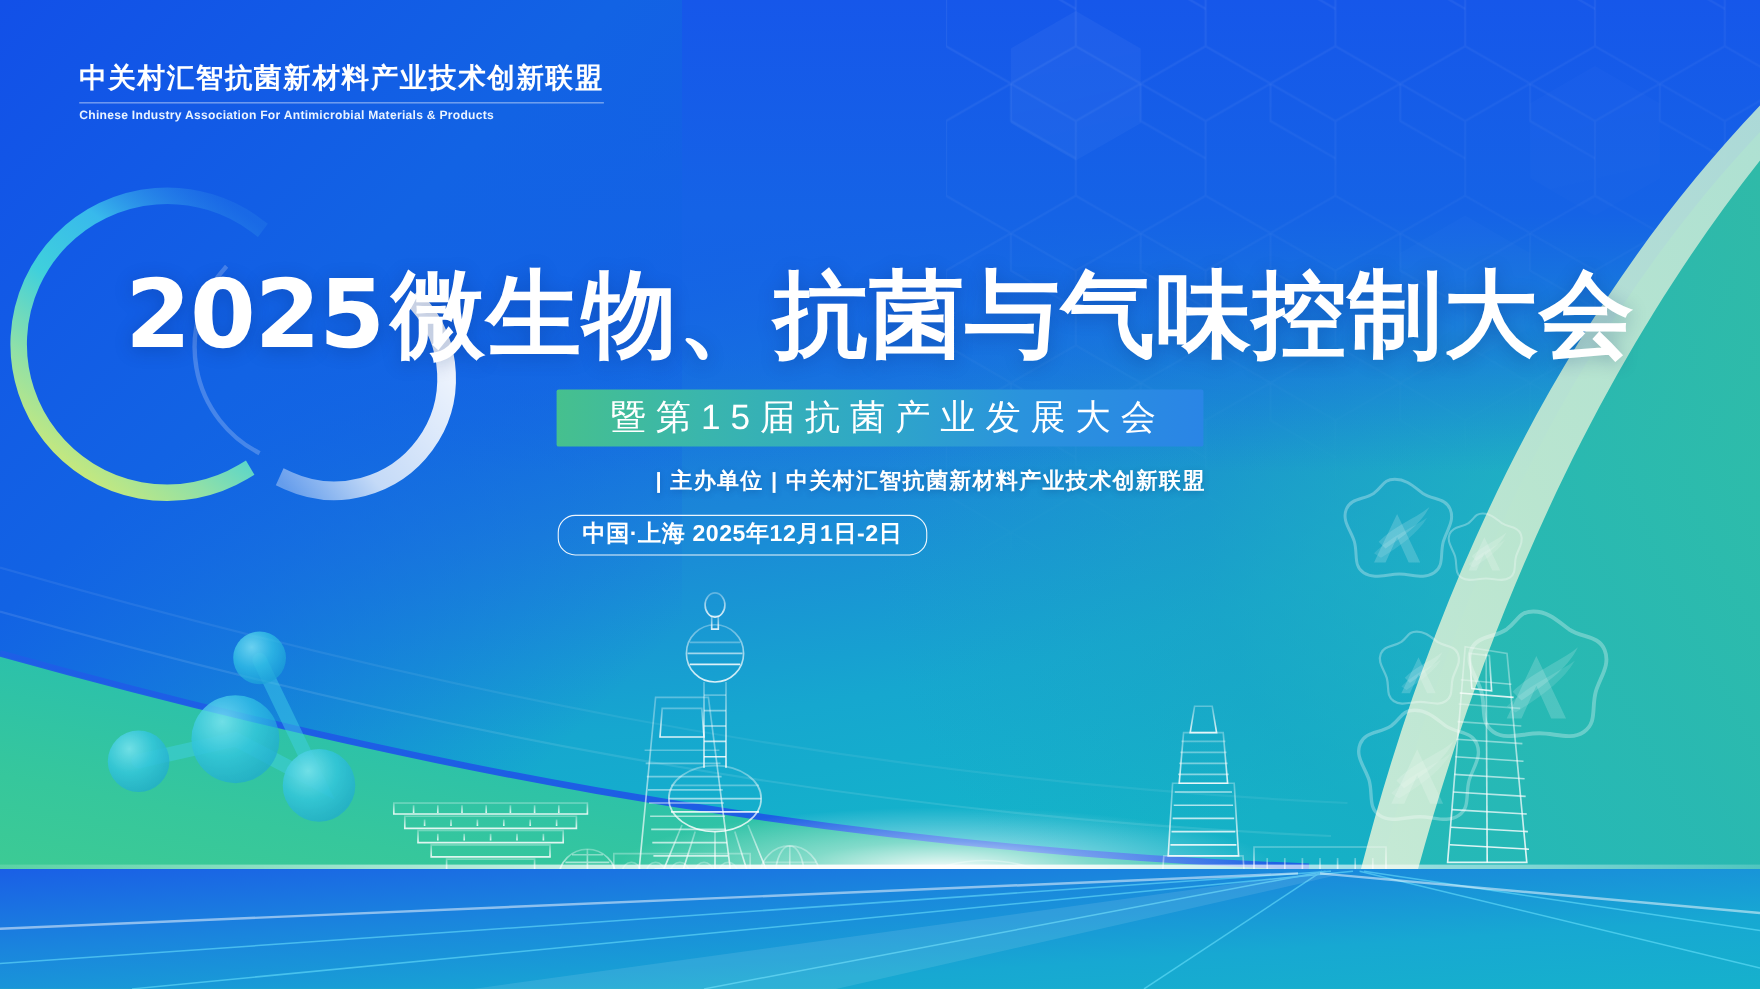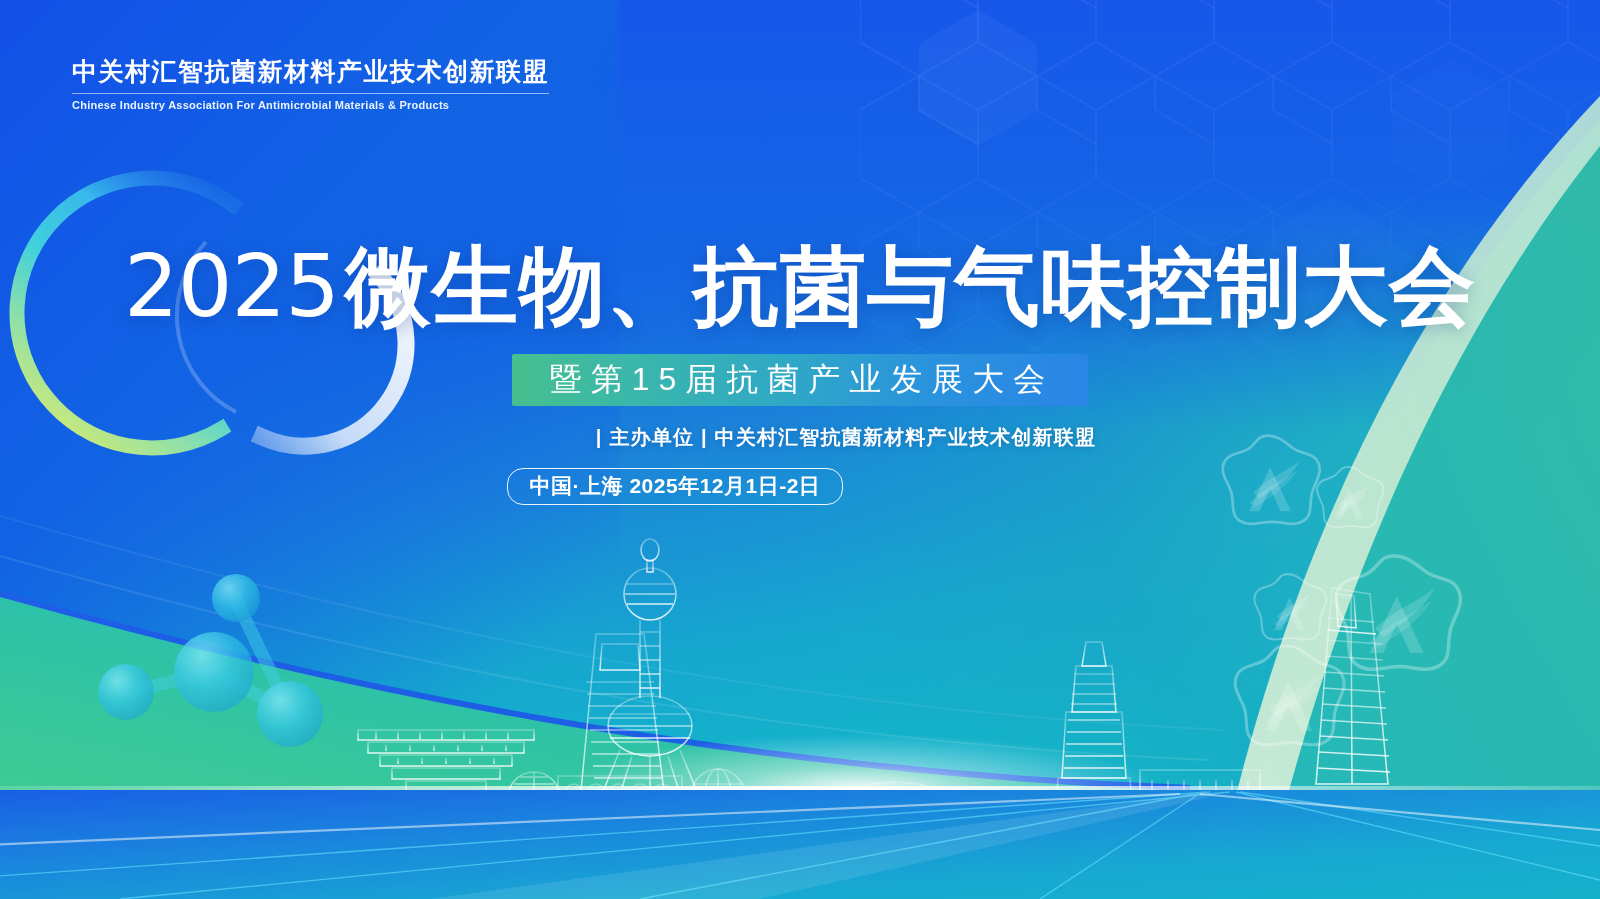--- a/index.html
+++ b/index.html
@@ -51,27 +51,27 @@
   
   .title-wrap{position:absolute;left:0;top:243px;width:1600px;text-align:center;}
   .title-main{
     display:inline-block;
     font-size:86px;font-weight:700;color:#fff;letter-spacing:1px;line-height:1;
     white-space:nowrap;
     text-shadow:0 3px 16px rgba(6,40,110,.28);
   }
   .title-main .yr{
     font-family:"DejaVu Sans","Liberation Sans",sans-serif;
-    font-weight:400;letter-spacing:-1px;margin-right:6px;
+    font-weight:700;letter-spacing:-1px;margin-right:6px;
   }
 
   
   .pill-wrap{position:absolute;left:0;top:354px;width:1600px;text-align:center;}
   .pill{
-    display:inline-block;padding:9px 34px 11px 29px;border-radius:2px;
+    display:inline-block;padding:9px 34px 11px 40px;border-radius:2px;
     background:linear-gradient(90deg,#46c08e 0%,#3ab6ac 22%,#2fa8c6 48%,#2a93dd 72%,#2a85e6 100%);
     color:#fff;font-size:32px;font-weight:500;letter-spacing:9px;line-height:1;
     white-space:nowrap;text-indent:9px;
   }
 
   
   .org-wrap{position:absolute;left:0;top:424px;width:1600px;text-align:center;margin-left:46px;}
   .org{
     display:inline-block;color:#ffffff;font-size:20px;font-weight:700;letter-spacing:1.2px;
     white-space:nowrap;text-shadow:0 1px 6px rgba(8,50,120,.3);

